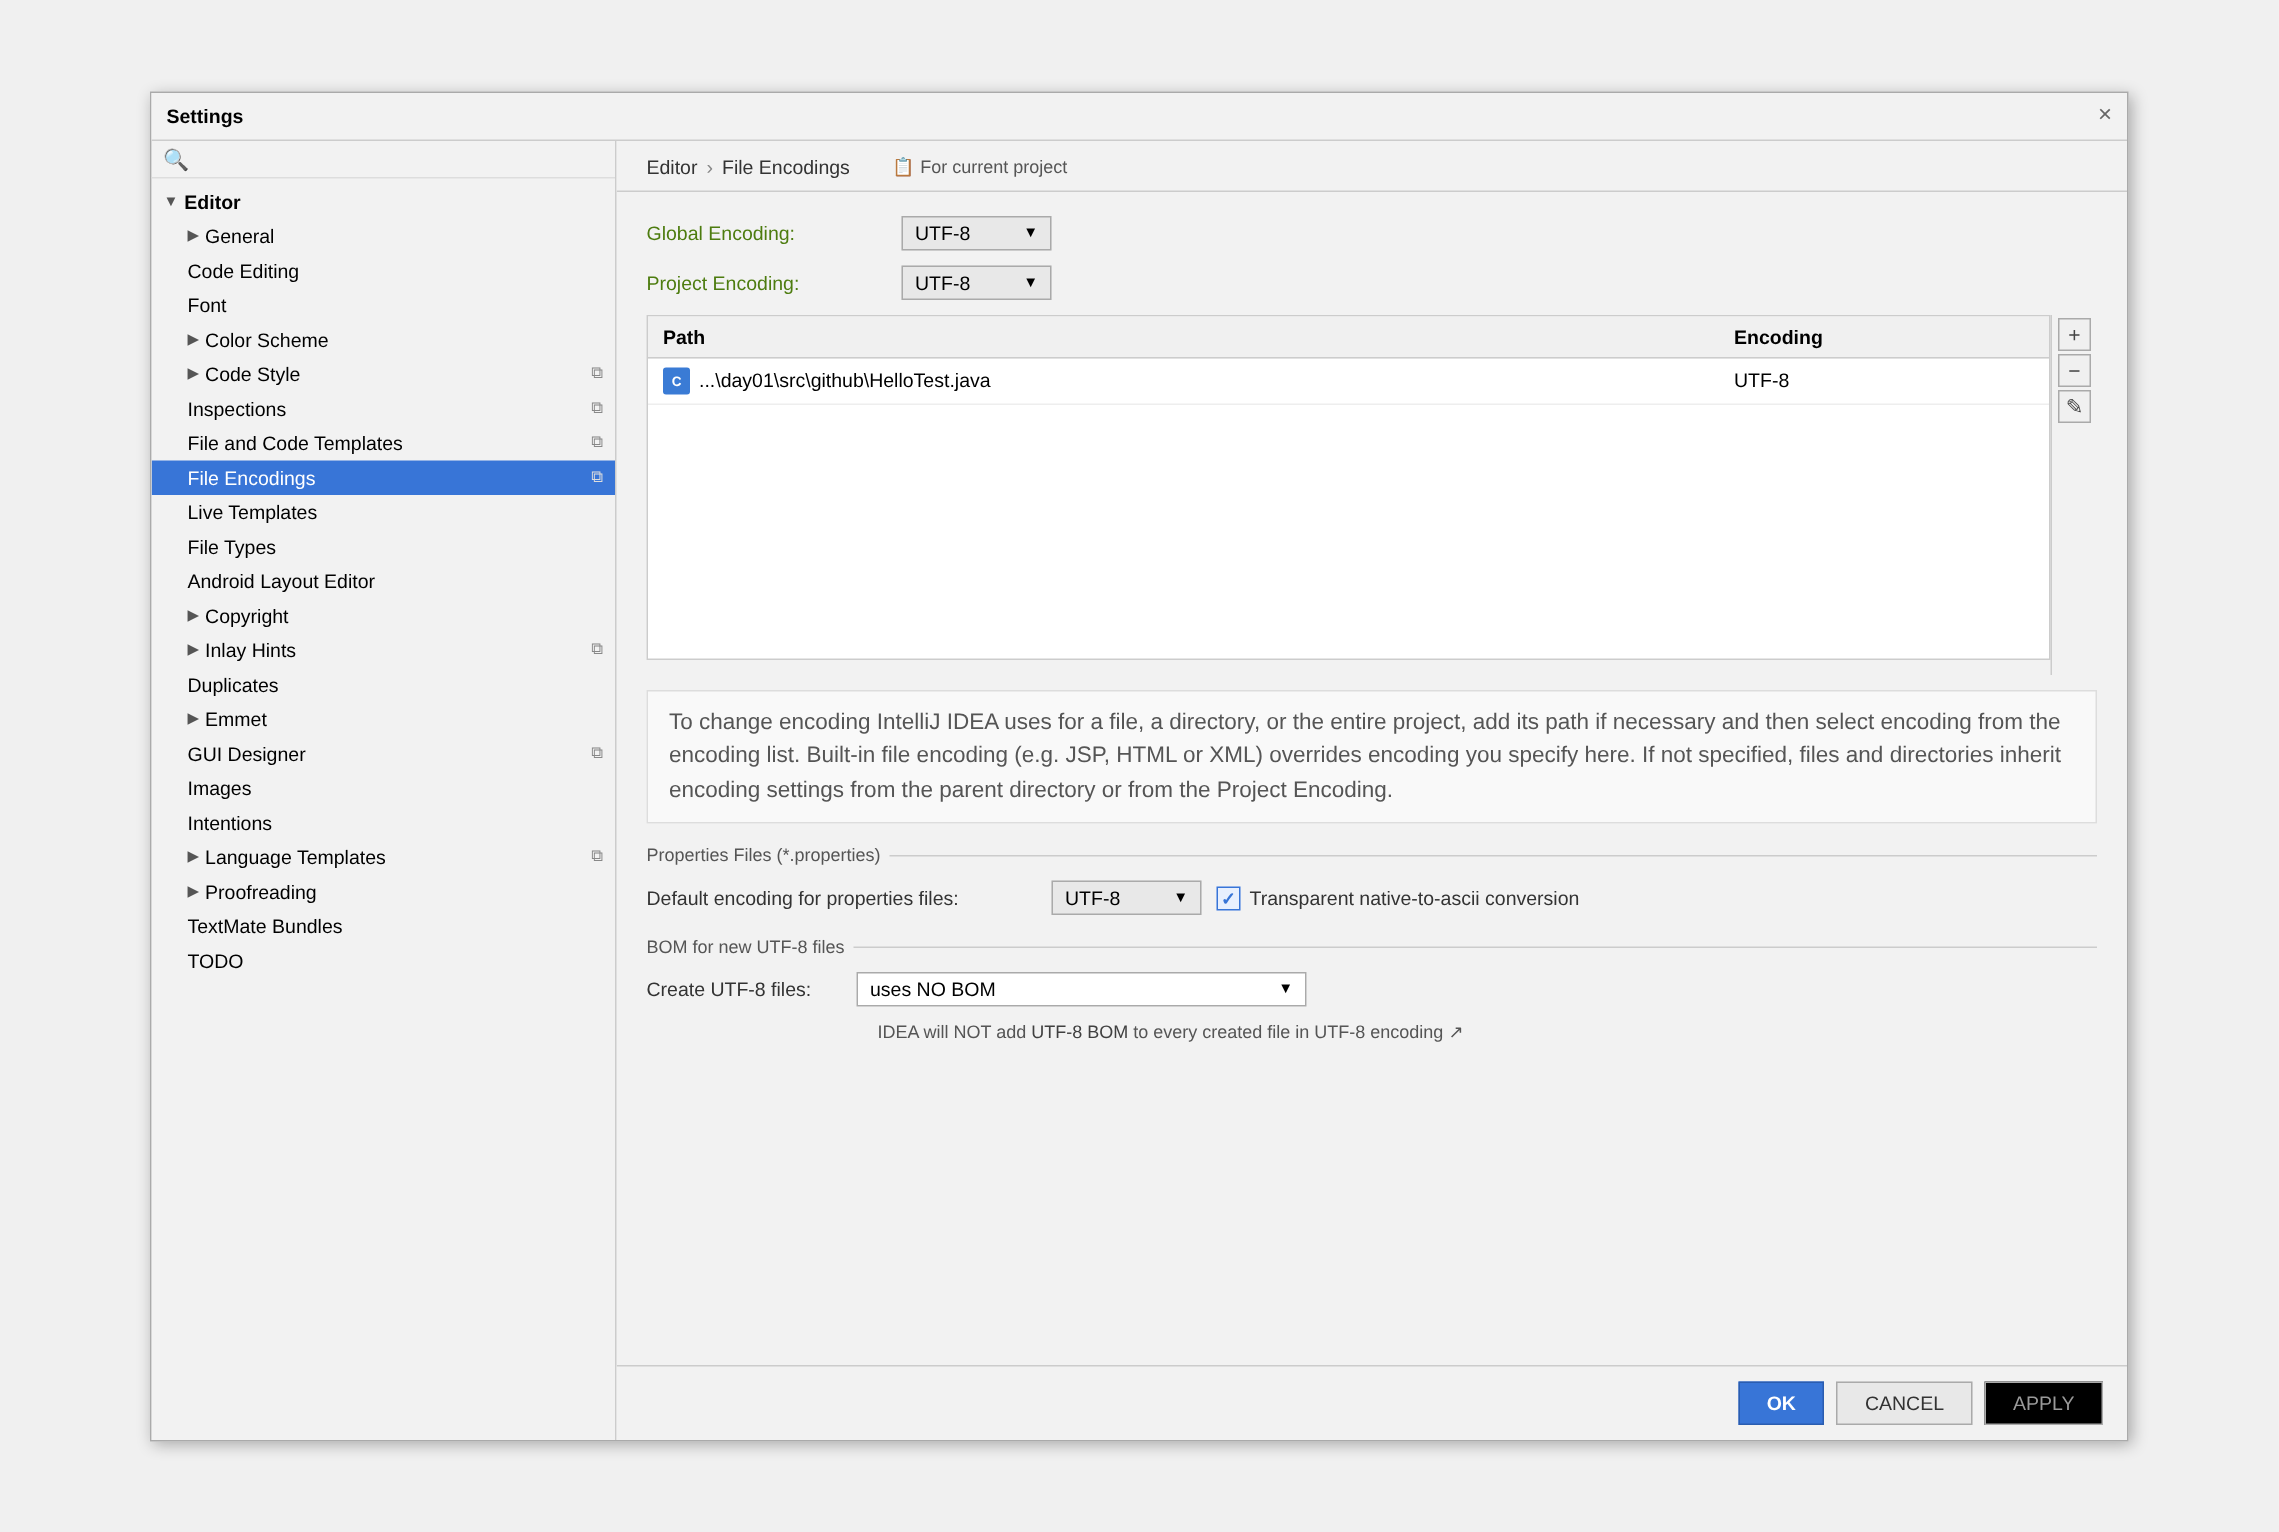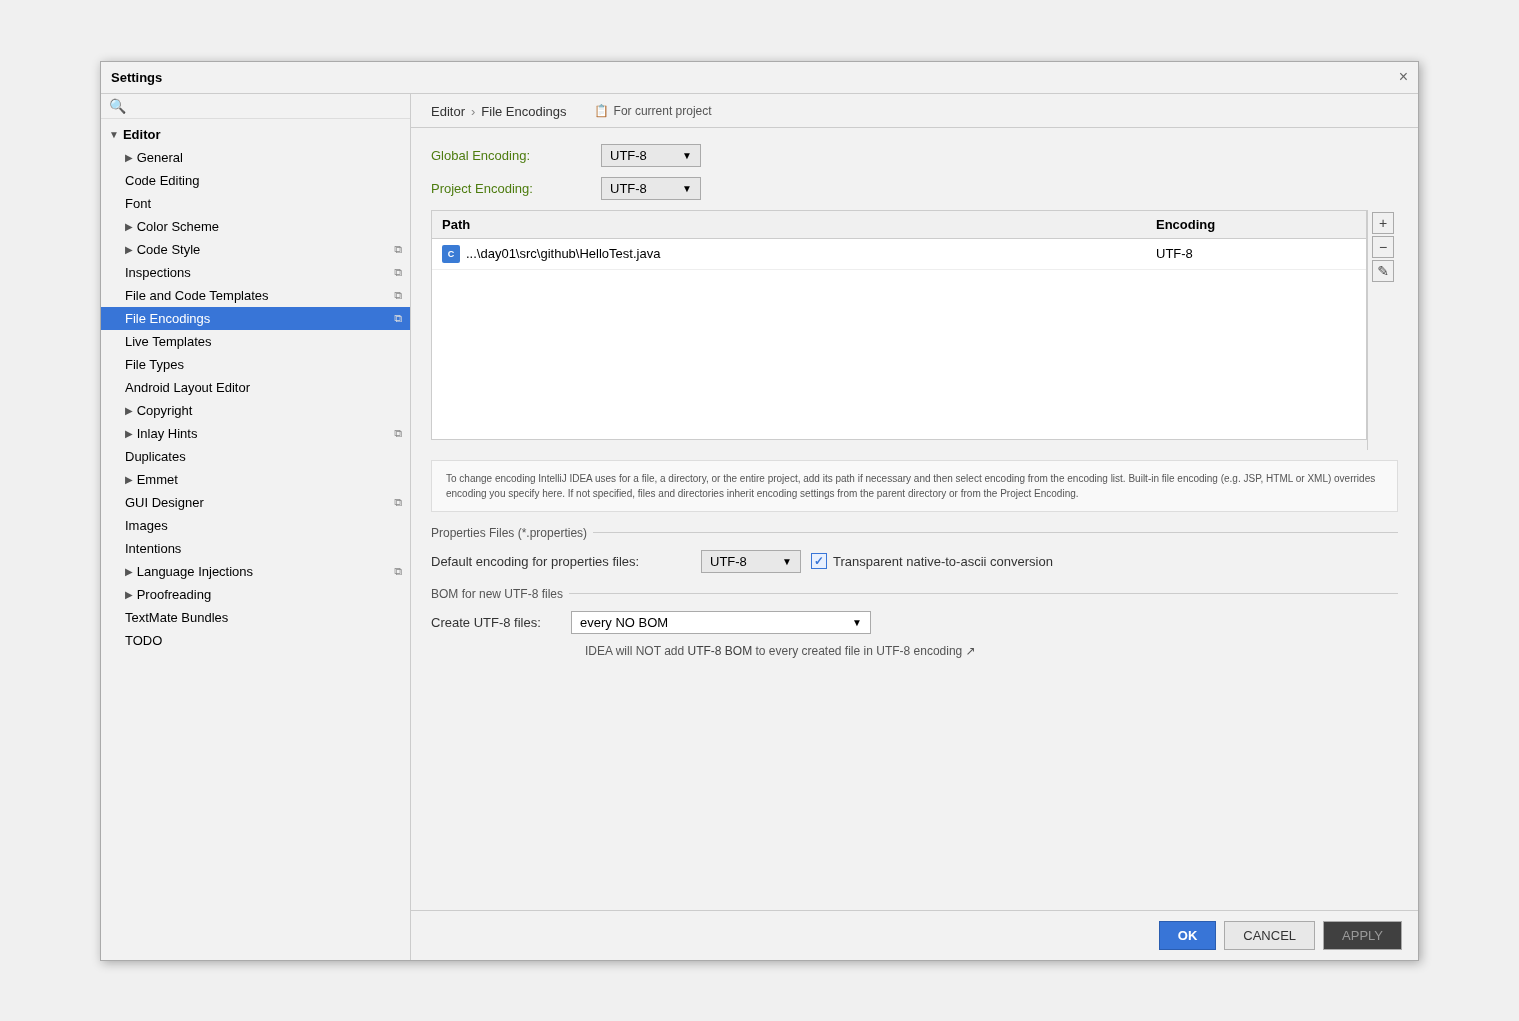--- a/index.html
+++ b/index.html
@@ -215,21 +215,21 @@
       border: 1px solid #aaa;
       cursor: pointer;
       display: flex;
       align-items: center;
       justify-content: center;
       font-size: 14px;
       color: #444;
     }
     
     .info-text {
-      font-size: 10px;
+      font-size: 15px;
       color: #555;
       background: #f9f9f9;
       border: 1px solid #ddd;
       padding: 10px 14px;
       margin-bottom: 14px;
       line-height: 1.5;
     }
     .properties-row {
       display: flex;
       align-items: center;
@@ -323,21 +323,21 @@
       background: #3875d7;
       color: white;
       border-color: #2a5db0;
       font-weight: bold;
     }
     .btn-cancel {
       background: #e8e8e8;
       color: #333;
     }
     .btn-apply {
-      background: #404040;
+      background: #000000;
       color: #999;
     }
     .search-icon-wrap {
       display: flex;
       align-items: center;
       gap: 6px;
       padding: 4px 8px;
       border-bottom: 1px solid #ddd;
     }
     .search-icon-wrap span {
@@ -455,21 +455,21 @@
         <div class="tree-item child">
           <span>Images</span>
         </div>
 
         <div class="tree-item child">
           <span>Intentions</span>
         </div>
 
         <div class="tree-item child">
           <span class="arrow">▶</span>
-          <span>Language Injections</span>
+          <span>Language Templates</span>
           <span class="copy-icon">⧉</span>
         </div>
 
         <div class="tree-item child">
           <span class="arrow">▶</span>
           <span>Proofreading</span>
         </div>
 
         <div class="tree-item child">
           <span>TextMate Bundles</span>
@@ -554,21 +554,21 @@
         </div>
 
         <div>
           <div style="display:flex; align-items:center; margin-bottom:10px; gap:6px;">
             <span style="font-size:12px; color:#555; white-space:nowrap;">BOM for new UTF-8 files</span>
             <div style="flex:1; height:1px; background:#ccc;"></div>
           </div>
           <div class="bom-row">
             <span class="bom-label">Create UTF-8 files:</span>
             <div class="bom-select">
-              <span>every NO BOM</span>
+              <span>uses NO BOM</span>
               <span class="arrow-down">▼</span>
             </div>
           </div>
           <div class="bom-hint">
             <span>IDEA will NOT add </span><a href="#">UTF-8 BOM</a><span> to every created file in UTF-8 encoding ↗</span>
           </div>
         </div>
       </div>
 
       <div class="dialog-footer">

